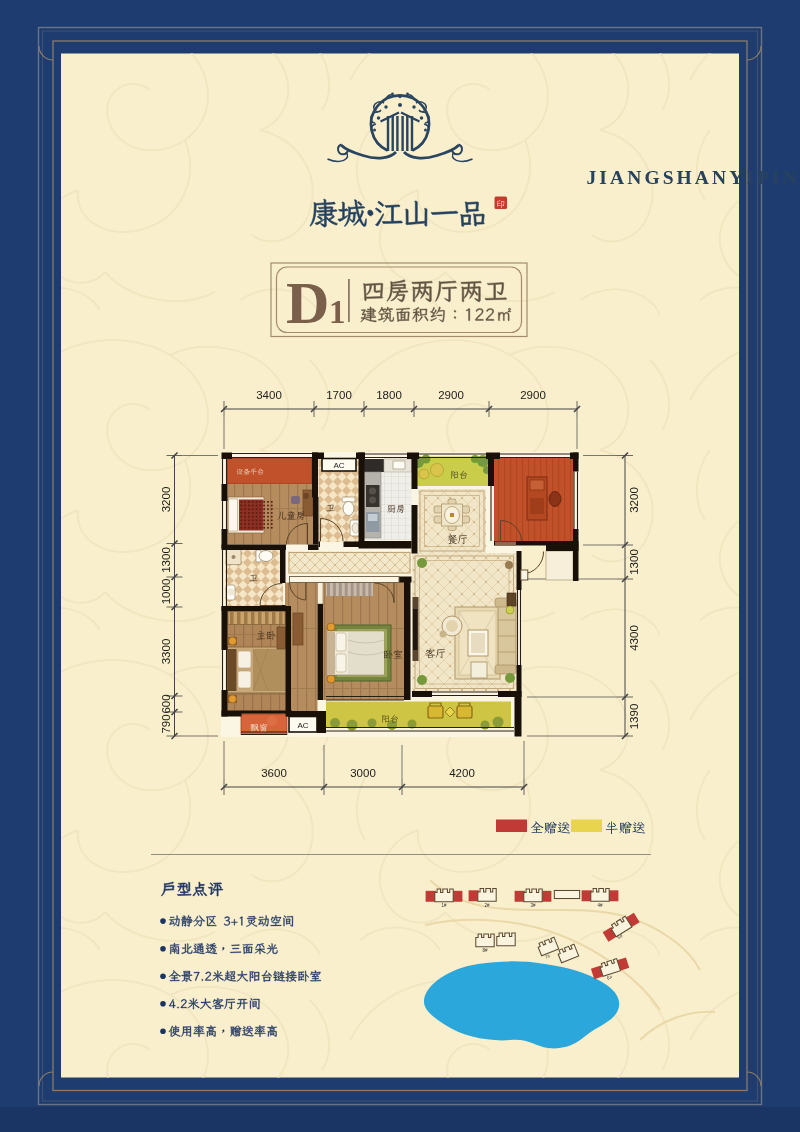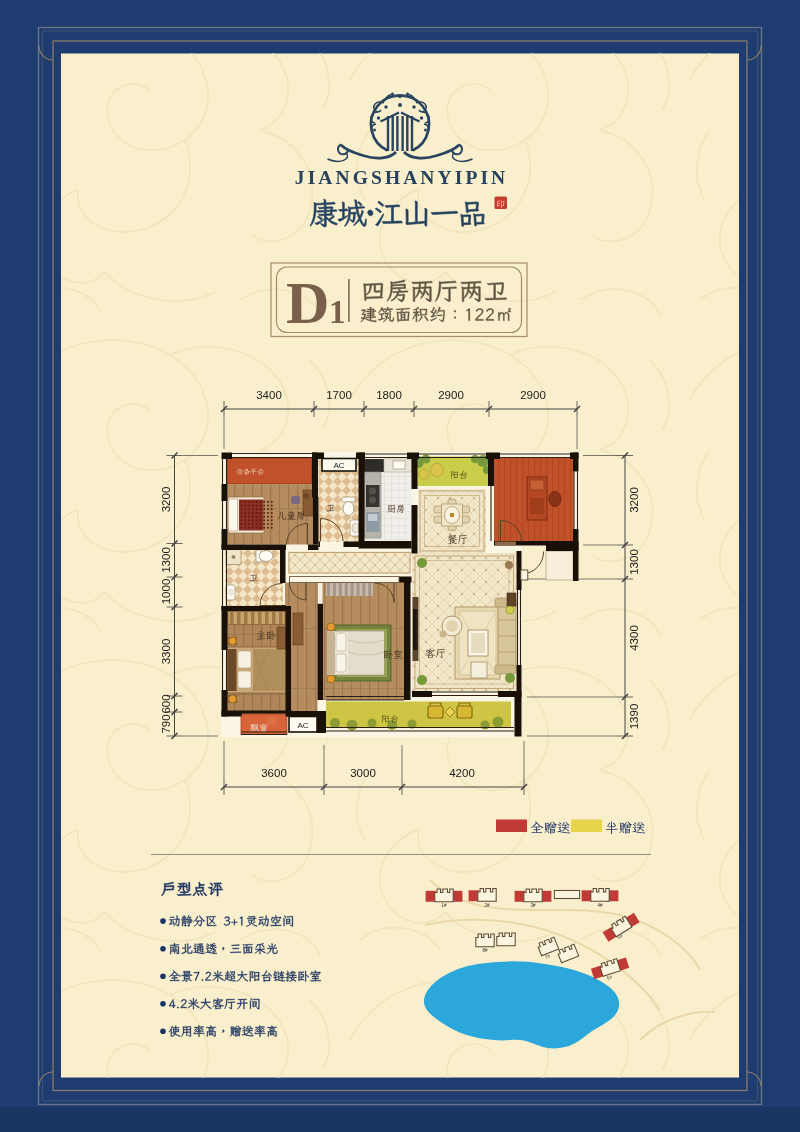--- a/index.html
+++ b/index.html
@@ -83,21 +83,21 @@
 
 <path d="M396 152 C390 158.5 377 160 363 155.5 C351 152 344 148 341 145" stroke-width="2.8"></path>
 <path d="M404 152 C410 158.5 423 160 437 155.5 C449 152 456 148 459 145" stroke-width="2.8"></path>
 <path d="M341.5 144.5 a5 5 0 1 0 6.5 5.5" stroke-width="2"></path>
 <path d="M458.5 144.5 a5 5 0 1 1 -6.5 5.5" stroke-width="2"></path>
 <path d="M346 152 C352 159.5 340 164.5 327.5 159" stroke-width="1.6"></path>
 <path d="M454 152 C448 159.5 460 164.5 472.5 159" stroke-width="1.6"></path>
 </g>
 </svg>
 
-<div class="abs" style="left:0;top:166.5px;width:800px;text-align:center;font-family:'Liberation Serif',serif;font-weight:bold;font-size:19.5px;letter-spacing:3.1px;color:#27425e;text-indent:3.1px;">JIANGSHANYIPIN</div>
+<div class="abs" style="left:0;top:166.5px;width:800px;text-align:right;font-family:'Liberation Serif',serif;font-weight:bold;font-size:19.5px;letter-spacing:3.1px;color:#27425e;text-indent:3.1px;">JIANGSHANYIPIN</div>
 
 <svg class="abs" style="left:280px;top:190px" width="240" height="45" viewBox="280 190 240 45">
 <path transform="translate(309,224)" d="M14.7 -3.9Q15.3 -4.4 15.3 -4.8Q15.3 -5.0 15.1 -5.0Q14.8 -5.0 14.3 -4.6Q13.0 -3.8 11.5 -3.0Q10.0 -2.2 8.7 -1.7Q7.3 -1.2 6.4 -1.1Q6.0 -1.0 6.0 -0.8Q6.0 -0.5 6.4 -0.2Q6.7 0.1 7.2 0.4Q7.6 0.7 7.9 0.7Q8.2 0.7 9.9 -0.3Q11.6 -1.3 14.7 -3.9ZM12.3 -4.2Q12.8 -4.2 13.0 -4.6Q13.3 -5.1 13.3 -5.2Q13.3 -5.5 12.7 -6.0Q12.1 -6.4 11.3 -6.9Q10.5 -7.3 9.9 -7.6Q9.3 -7.9 9.2 -7.9Q9.0 -7.9 8.7 -7.6Q8.5 -7.3 8.5 -7.1Q8.5 -6.8 8.8 -6.6Q9.7 -6.1 10.4 -5.5Q11.1 -5.0 11.8 -4.3Q12.1 -4.2 12.3 -4.2ZM21.5 -12.4 21.3 -10.3 17.3 -10.1V-12.2ZM21.9 -15.8 21.7 -13.9 17.3 -13.7V-15.5ZM15.5 -8.4 15.5 0.7Q14.5 0.4 13.5 0.0Q12.6 -0.3 12.0 -0.6Q11.6 -0.8 11.4 -0.8Q11.2 -0.8 11.2 -0.6Q11.2 -0.4 11.7 0.1Q12.2 0.7 13.0 1.4Q13.8 2.0 14.6 2.5Q15.4 3.0 15.9 3.0Q16.3 3.0 16.9 2.5Q17.4 2.0 17.4 1.1Q17.4 0.8 17.4 0.4Q17.3 0.0 17.3 -0.4V-5.5Q19.0 -3.6 20.7 -2.3Q22.5 -1.0 23.9 -0.3Q25.4 0.4 26.3 0.8L27.2 1.1Q27.4 1.1 27.7 0.9Q28.0 0.6 28.2 0.3Q28.5 -0.1 28.5 -0.2Q28.5 -0.5 28.1 -0.6Q26.2 -1.3 24.4 -2.1Q22.7 -2.9 21.0 -4.1Q22.3 -4.8 23.2 -5.4Q24.1 -6.0 25.1 -6.7Q25.1 -6.8 25.2 -6.9Q25.3 -7.0 25.3 -7.1Q25.3 -7.3 25.1 -7.8Q24.9 -8.2 24.6 -8.5Q24.4 -8.9 24.1 -8.9Q24.0 -8.9 23.9 -8.5Q23.8 -8.1 22.8 -7.1Q21.8 -6.2 19.7 -5.1Q19.1 -5.6 18.5 -6.2Q17.9 -6.7 17.3 -7.3V-8.5L23.0 -8.7Q23.4 -8.8 23.6 -8.8Q23.9 -8.8 23.9 -9.1Q23.9 -9.2 23.7 -9.5Q23.5 -9.8 23.0 -10.3L23.3 -12.5L27.2 -12.7Q27.6 -12.8 27.8 -12.9Q28.1 -13.0 28.1 -13.2Q28.1 -13.4 27.8 -13.7Q27.6 -13.9 27.2 -14.2Q26.9 -14.4 26.6 -14.4Q26.4 -14.4 26.3 -14.3Q26.0 -14.2 25.7 -14.1Q25.3 -14.1 25.0 -14.1L23.5 -14.0L23.7 -15.5Q23.8 -15.7 23.9 -15.9Q24.0 -16.1 24.0 -16.3Q24.0 -16.6 23.7 -16.9Q23.3 -17.3 22.6 -17.3H22.3L17.3 -17.0V-18.1Q17.3 -18.4 17.1 -18.6Q16.9 -18.8 16.1 -19.0Q15.5 -19.2 15.2 -19.2Q14.9 -19.2 14.9 -19.1Q14.9 -18.9 15.1 -18.7Q15.3 -18.4 15.4 -17.9Q15.5 -17.5 15.5 -17.0V-16.9L11.2 -16.6Q11.1 -16.6 10.9 -16.6Q10.8 -16.6 10.7 -16.6Q10.1 -16.6 9.8 -16.7Q9.7 -16.8 9.6 -16.8Q9.5 -16.8 9.5 -16.8Q9.3 -16.8 9.3 -16.6Q9.3 -16.6 9.3 -16.5Q9.4 -16.5 9.4 -16.4Q9.8 -15.6 10.1 -15.3Q10.4 -15.1 10.8 -15.1Q11.1 -15.1 11.3 -15.1Q11.6 -15.1 11.8 -15.2L15.5 -15.4V-13.6L9.4 -13.3H9.0Q8.7 -13.3 8.4 -13.3Q8.0 -13.3 7.7 -13.4H7.6Q7.4 -13.4 7.4 -13.3Q7.4 -13.2 7.5 -12.9Q7.6 -12.5 8.0 -12.1Q8.3 -11.7 9.0 -11.7Q9.2 -11.7 9.5 -11.7Q9.7 -11.8 9.9 -11.8L15.5 -12.1V-10.0L11.4 -9.8Q11.2 -9.8 11.1 -9.8Q10.9 -9.8 10.7 -9.8Q10.3 -9.8 9.9 -9.8Q9.8 -9.9 9.7 -9.9Q9.5 -9.9 9.5 -9.7Q9.5 -9.6 9.5 -9.6Q9.5 -9.5 9.6 -9.4Q10.0 -8.5 10.4 -8.3Q10.7 -8.2 11.2 -8.2Q11.4 -8.2 11.6 -8.2Q11.8 -8.2 11.9 -8.2ZM7.2 -19.0 25.6 -20.0Q25.9 -20.1 26.1 -20.2Q26.3 -20.3 26.3 -20.5Q26.3 -20.8 26.0 -21.1Q25.7 -21.4 25.3 -21.7Q24.9 -21.9 24.8 -21.9Q24.6 -21.9 24.6 -21.9Q23.8 -21.5 23.1 -21.5L16.9 -21.1L16.9 -23.8Q16.9 -24.1 16.6 -24.3Q16.3 -24.5 16.0 -24.6Q15.6 -24.7 15.3 -24.7Q14.9 -24.8 14.9 -24.8Q14.5 -24.8 14.5 -24.6Q14.5 -24.4 14.7 -24.3Q15.1 -23.8 15.1 -23.2L15.1 -21.0L7.3 -20.6Q6.3 -21.1 5.8 -21.3Q5.3 -21.6 5.0 -21.6Q4.8 -21.6 4.8 -21.3Q4.8 -21.2 4.9 -21.0Q5.1 -20.3 5.2 -19.7Q5.2 -19.1 5.2 -18.5V-17.6Q5.2 -13.6 4.9 -10.3Q4.5 -7.0 3.6 -4.2Q2.8 -1.3 1.3 1.3Q1.1 1.8 1.1 2.0Q1.1 2.2 1.3 2.2Q1.5 2.2 1.8 1.9L2.0 1.7Q3.5 0.0 4.5 -2.1Q5.5 -4.1 6.0 -6.4Q6.6 -8.7 6.8 -10.9Q7.1 -13.2 7.1 -15.2Q7.2 -17.3 7.2 -19.0Z M33.6 -13.0V-6.1Q32.5 -5.6 31.8 -5.4Q31.1 -5.1 30.6 -5.0Q30.0 -4.9 29.4 -4.9H29.2Q29.0 -4.9 29.0 -4.7Q29.0 -4.6 29.1 -4.5Q29.4 -3.8 29.9 -3.3Q30.4 -2.7 30.8 -2.7Q31.1 -2.7 31.8 -3.1Q32.6 -3.4 33.5 -4.0Q34.4 -4.6 35.4 -5.3Q36.3 -5.9 37.1 -6.6Q37.9 -7.2 38.4 -7.7Q39.0 -8.2 39.0 -8.4Q39.0 -8.6 38.7 -8.6Q38.4 -8.6 37.9 -8.3Q37.2 -7.9 36.6 -7.6Q35.9 -7.3 35.3 -6.9L35.3 -13.1L38.4 -13.3Q38.6 -13.4 38.8 -13.5Q39.0 -13.6 39.0 -13.8Q39.0 -14.0 38.7 -14.4Q38.4 -14.7 38.0 -15.0Q37.6 -15.2 37.4 -15.2Q37.3 -15.2 37.2 -15.2Q36.9 -15.0 36.6 -15.0Q36.3 -14.9 36.0 -14.9L35.3 -14.8L35.4 -20.9Q35.4 -21.3 34.9 -21.5Q34.4 -21.8 33.9 -21.9Q33.4 -22.0 33.3 -22.0Q33.0 -22.0 33.0 -21.8Q33.0 -21.6 33.1 -21.3Q33.6 -20.7 33.6 -20.0V-14.7L31.6 -14.5Q31.4 -14.5 31.3 -14.5Q31.2 -14.5 31.1 -14.5Q30.8 -14.5 30.5 -14.5Q30.2 -14.6 29.9 -14.6Q29.9 -14.7 29.8 -14.7Q29.6 -14.7 29.6 -14.6Q29.6 -14.4 29.7 -14.4Q30.1 -13.2 30.7 -13.0Q31.2 -12.8 31.5 -12.8Q31.7 -12.8 31.8 -12.8Q32.0 -12.8 32.1 -12.8ZM51.9 -18.3Q52.2 -18.3 52.6 -18.7Q52.9 -19.1 52.9 -19.3Q52.9 -19.6 52.4 -20.2Q51.8 -20.7 51.2 -21.3Q50.5 -21.9 50.0 -22.3Q49.8 -22.4 49.6 -22.4Q49.3 -22.4 49.1 -22.2Q48.8 -22.0 48.7 -21.8Q48.6 -21.5 48.6 -21.5Q48.6 -21.3 48.9 -21.1Q49.5 -20.6 50.1 -20.0Q50.8 -19.3 51.3 -18.7Q51.7 -18.3 51.9 -18.3ZM57.4 -4.3V-4.4Q57.4 -5.4 57.1 -5.4Q56.8 -5.4 56.5 -4.3Q56.3 -3.1 56.0 -1.9Q55.8 -0.8 55.5 0.2Q55.5 0.4 55.3 0.4Q55.2 0.4 55.1 0.3Q54.1 -0.5 53.3 -2.1Q52.5 -3.6 51.7 -5.5Q53.4 -8.4 54.5 -12.2Q54.5 -12.2 54.5 -12.4Q54.5 -12.7 54.2 -13.0Q53.9 -13.3 53.4 -13.6Q53.0 -13.8 52.8 -13.8Q52.7 -13.8 52.7 -13.6V-13.5Q52.7 -13.3 52.7 -13.1Q52.7 -13.0 52.7 -12.8Q52.7 -12.4 52.5 -11.6Q52.2 -10.7 51.8 -9.8Q51.5 -8.9 51.2 -8.2Q50.9 -7.6 50.9 -7.5Q50.5 -8.6 49.9 -10.7Q49.3 -12.7 48.7 -15.5L54.8 -15.9Q55.1 -16.0 55.4 -16.1Q55.7 -16.2 55.7 -16.4Q55.7 -16.6 55.4 -16.9Q55.1 -17.2 54.8 -17.4Q54.5 -17.6 54.3 -17.6Q54.1 -17.6 53.8 -17.6Q53.5 -17.5 53.3 -17.4Q53.0 -17.4 52.7 -17.4L48.4 -17.1Q48.2 -18.6 48.0 -20.1Q47.8 -21.7 47.7 -23.2Q47.7 -23.7 47.2 -23.9Q46.8 -24.1 46.3 -24.2Q45.8 -24.2 45.6 -24.2Q45.2 -24.2 45.2 -24.1Q45.2 -23.9 45.4 -23.8Q45.7 -23.5 45.8 -23.1Q45.9 -22.8 46.0 -22.5Q46.2 -20.1 46.4 -18.7Q46.7 -17.2 46.7 -17.0L41.5 -16.6Q40.7 -17.0 40.2 -17.1Q39.7 -17.3 39.5 -17.3Q39.2 -17.3 39.2 -17.0Q39.2 -16.9 39.2 -16.8Q39.3 -16.7 39.3 -16.6Q39.5 -16.1 39.6 -15.2Q39.7 -14.4 39.7 -13.1Q39.7 -9.5 39.2 -6.8Q38.7 -4.2 37.9 -2.2Q37.0 -0.2 35.9 1.3Q35.5 1.8 35.5 2.2Q35.5 2.4 35.7 2.4Q36.0 2.4 36.7 1.8Q37.3 1.2 38.2 0.0Q39.0 -1.2 39.8 -2.9Q40.6 -4.6 41.0 -6.8Q41.1 -7.6 41.2 -8.4Q41.3 -9.2 41.4 -9.9L44.5 -10.1Q44.4 -7.6 44.3 -6.2Q44.1 -4.7 43.9 -4.1Q43.7 -3.5 43.6 -3.5H43.5Q42.7 -3.9 41.9 -4.6Q41.5 -5.0 41.2 -5.0Q41.0 -5.0 41.0 -4.7Q41.0 -4.5 41.3 -4.0Q41.6 -3.4 42.1 -2.9Q42.6 -2.4 43.1 -2.0Q43.6 -1.6 43.9 -1.6Q44.8 -1.6 45.3 -2.7Q45.8 -3.8 46.0 -5.7Q46.2 -7.7 46.3 -10.2L47.1 -10.3Q47.3 -10.3 47.5 -10.4Q47.7 -10.5 47.7 -10.7Q47.7 -10.8 47.5 -11.1Q47.3 -11.5 46.9 -11.7Q46.6 -12.0 46.2 -12.0Q46.0 -12.0 46.0 -12.0Q45.6 -11.8 45.3 -11.8Q45.0 -11.7 44.7 -11.7L41.4 -11.4Q41.5 -12.0 41.5 -12.5Q41.5 -13.0 41.5 -13.5V-15.1L47.0 -15.4Q47.1 -14.6 47.5 -13.1Q47.8 -11.5 48.4 -9.6Q48.9 -7.6 49.8 -5.5Q48.8 -3.9 47.7 -2.5Q46.6 -1.1 45.1 0.4Q44.6 0.9 44.6 1.2Q44.6 1.4 44.9 1.4Q45.2 1.4 46.1 0.8Q47.0 0.1 48.2 -1.0Q49.4 -2.2 50.5 -3.8Q50.6 -3.5 50.9 -2.8Q51.2 -2.2 51.7 -1.4Q52.1 -0.5 52.7 0.3Q53.3 1.1 53.9 1.7Q54.5 2.3 55.0 2.4Q55.4 2.5 55.6 2.5Q55.9 2.5 56.2 2.3Q56.5 2.1 56.8 1.5Q57.0 0.8 57.2 -0.6Q57.3 -1.9 57.4 -4.3Z M63.3 -8.9Q62.7 -8.2 61.8 -8.2Q60.9 -8.2 60.2 -8.7Q59.5 -9.2 59.1 -10.0Q58.7 -10.7 58.7 -11.6Q58.7 -12.5 59.3 -13.2Q60.0 -13.9 60.9 -13.9Q61.8 -13.9 62.5 -13.5Q63.1 -13.0 63.5 -12.2Q64.0 -11.5 64.0 -10.5Q64.0 -9.5 63.3 -8.9Z M68.5 1.8H68.6Q69.0 1.8 69.2 1.4Q69.5 1.0 69.8 0.4Q70.9 -1.4 71.7 -3.1Q72.6 -4.8 73.3 -6.3Q74.0 -7.8 74.4 -8.8Q74.7 -9.8 74.7 -10.0Q74.7 -10.3 74.5 -10.3Q74.2 -10.3 73.8 -9.7Q72.6 -7.6 71.1 -5.2Q69.5 -2.8 67.9 -0.5Q67.4 0.2 66.8 0.4Q66.5 0.5 66.5 0.7Q66.5 0.9 67.0 1.3Q67.5 1.6 68.5 1.8ZM71.3 -11.2Q71.6 -11.2 72.0 -11.7Q72.3 -12.2 72.3 -12.4Q72.3 -12.6 71.8 -13.0Q71.4 -13.4 70.7 -13.9Q70.0 -14.5 69.3 -14.9Q68.5 -15.4 68.0 -15.7Q67.5 -16.1 67.3 -16.1Q67.1 -16.1 66.8 -15.7Q66.5 -15.3 66.5 -15.0Q66.5 -14.7 67.0 -14.4Q67.9 -13.9 68.9 -13.1Q69.9 -12.3 70.7 -11.5Q71.1 -11.2 71.3 -11.2ZM75.9 -0.6 92.8 -1.1Q93.1 -1.1 93.3 -1.2Q93.5 -1.3 93.5 -1.5Q93.5 -1.7 93.2 -2.1Q92.9 -2.5 92.5 -2.8Q92.1 -3.1 91.9 -3.1Q91.8 -3.1 91.5 -3.0Q91.2 -2.9 90.9 -2.9Q90.5 -2.9 90.1 -2.9L84.4 -2.7L84.5 -17.0L90.3 -17.4Q90.6 -17.4 90.8 -17.5Q91.0 -17.6 91.0 -17.8Q91.0 -18.1 90.7 -18.4Q90.4 -18.8 90.0 -19.1Q89.6 -19.3 89.4 -19.3Q89.2 -19.3 89.0 -19.3Q88.7 -19.1 88.3 -19.1Q88.0 -19.0 87.6 -19.0L77.9 -18.4H77.5Q76.9 -18.4 76.3 -18.5Q76.3 -18.5 76.3 -18.5Q76.3 -18.5 76.2 -18.5Q76.0 -18.5 76.0 -18.3Q76.0 -18.3 76.0 -18.3Q76.0 -18.3 76.0 -18.2Q76.3 -17.5 77.0 -16.8Q77.1 -16.6 77.6 -16.6Q77.8 -16.6 78.0 -16.6Q78.2 -16.6 78.5 -16.7L82.5 -16.9L82.4 -2.6L75.2 -2.4Q74.9 -2.4 74.4 -2.4Q74.0 -2.5 73.5 -2.5H73.4Q73.2 -2.5 73.2 -2.4Q73.2 -2.3 73.4 -1.9Q73.6 -1.6 73.8 -1.2Q74.1 -0.9 74.2 -0.7Q74.4 -0.5 75.0 -0.5Q75.2 -0.5 75.4 -0.6Q75.6 -0.6 75.9 -0.6ZM74.3 -18.1Q74.7 -18.6 74.7 -18.8Q74.7 -19.1 74.2 -19.5Q73.9 -19.8 73.3 -20.3Q72.6 -20.8 71.9 -21.4Q71.1 -22.0 70.5 -22.4Q70.0 -22.7 69.7 -22.7Q69.5 -22.7 69.3 -22.5Q69.1 -22.3 69.0 -22.0Q68.9 -21.8 68.9 -21.7Q68.9 -21.5 69.3 -21.1Q70.2 -20.5 71.2 -19.6Q72.2 -18.8 73.0 -18.0Q73.4 -17.6 73.6 -17.6Q74.0 -17.6 74.3 -18.1Z M99.8 0.5 115.9 -0.9Q115.9 -0.5 115.8 0.0Q115.7 0.5 115.7 0.6Q115.7 0.7 115.7 0.9Q115.7 1.3 116.0 1.6Q116.3 1.9 116.8 2.1Q117.2 2.2 117.4 2.2Q117.8 2.2 117.8 1.5L118.0 -14.4Q118.0 -14.9 117.7 -15.1Q117.4 -15.3 116.7 -15.5Q116.4 -15.7 116.2 -15.7Q116.0 -15.7 115.8 -15.7Q115.5 -15.7 115.5 -15.5Q115.5 -15.4 115.6 -15.2Q115.9 -14.9 115.9 -14.4Q116.0 -14.0 116.0 -13.5L115.9 -2.7L108.3 -2.1V-21.9Q108.3 -22.3 108.0 -22.5Q107.7 -22.7 107.2 -22.8Q106.8 -22.9 106.4 -23.0L106.1 -23.0Q105.7 -23.0 105.7 -22.8Q105.7 -22.7 105.8 -22.5Q106.1 -22.2 106.2 -21.7Q106.3 -21.3 106.3 -21.0L106.4 -1.9L99.2 -1.3L99.1 -13.7Q99.1 -14.2 98.8 -14.4Q98.6 -14.6 98.0 -14.8Q97.3 -15.0 96.9 -15.0Q96.5 -15.0 96.5 -14.8Q96.5 -14.7 96.7 -14.5Q96.9 -14.2 97.0 -13.7Q97.0 -13.2 97.0 -12.8L97.2 -2.5Q97.2 -2.1 97.2 -1.8Q97.1 -1.4 97.0 -0.9Q96.9 -0.7 96.9 -0.5Q96.9 0.1 97.4 0.4Q97.9 0.7 98.3 0.7Q98.5 0.7 98.9 0.6Q99.2 0.5 99.8 0.5Z M124.9 -9.6 148.1 -10.8Q148.4 -10.8 148.6 -10.9Q148.8 -11.1 148.8 -11.3Q148.8 -11.6 148.5 -12.0Q148.1 -12.4 147.7 -12.6Q147.3 -12.9 147.1 -12.9Q146.9 -12.9 146.9 -12.9Q146.5 -12.8 146.2 -12.7Q145.9 -12.6 145.6 -12.6L124.3 -11.5Q124.2 -11.5 124.1 -11.5Q124.0 -11.5 123.8 -11.5Q123.2 -11.5 122.7 -11.6Q122.5 -11.7 122.4 -11.7Q122.3 -11.7 122.3 -11.5Q122.3 -11.4 122.4 -11.1Q122.5 -10.7 122.8 -10.3Q123.0 -10.0 123.2 -9.8Q123.5 -9.6 124.1 -9.6Q124.3 -9.6 124.5 -9.6Q124.7 -9.6 124.9 -9.6Z M159.8 -7.5 159.4 -1.2 154.5 -1.1 154.1 -7.2ZM173.2 -8.2 172.7 -1.7 167.2 -1.5 166.8 -7.9ZM154.6 0.7 161.0 0.4Q161.5 0.4 161.7 0.4Q162.0 0.3 162.0 0.1Q162.0 -0.3 161.2 -1.3L161.7 -7.5Q161.7 -7.6 161.8 -7.8Q161.9 -7.9 161.9 -8.1Q161.9 -8.5 161.5 -8.8Q161.0 -9.2 160.6 -9.2H160.3L154.1 -8.9Q152.3 -9.6 151.8 -9.6Q151.5 -9.6 151.5 -9.4Q151.5 -9.2 151.8 -8.7Q152.2 -7.9 152.2 -7.1L152.6 -0.8Q152.6 -0.6 152.7 -0.4Q152.7 -0.2 152.7 -0.0Q152.7 0.2 152.7 0.5Q152.6 0.8 152.6 1.1V1.2Q152.6 1.7 152.9 2.0Q153.2 2.2 153.6 2.3Q154.0 2.4 154.1 2.4Q154.7 2.4 154.7 1.8V1.7ZM167.3 0.2 174.4 -0.1Q174.8 -0.1 175.0 -0.2Q175.3 -0.2 175.3 -0.5Q175.3 -0.8 174.5 -1.8L175.2 -8.2Q175.2 -8.3 175.3 -8.5Q175.3 -8.6 175.3 -8.8Q175.3 -9.0 175.0 -9.4Q174.7 -9.9 174.0 -9.9H173.8L166.8 -9.5Q165.9 -9.9 165.3 -10.0Q164.8 -10.2 164.6 -10.2Q164.2 -10.2 164.2 -10.0Q164.2 -9.8 164.5 -9.4Q164.8 -8.7 164.9 -7.8L165.4 -1.1Q165.4 -0.9 165.5 -0.7Q165.5 -0.5 165.5 -0.4Q165.5 -0.1 165.5 0.2Q165.4 0.5 165.4 0.8V0.9Q165.4 1.4 165.7 1.6Q166.0 1.9 166.3 2.0Q166.7 2.1 166.8 2.1Q167.4 2.1 167.4 1.4V1.3ZM167.5 -20.3 167.0 -14.8 159.1 -14.3 158.6 -19.8ZM159.2 -12.6 168.8 -13.1Q169.2 -13.2 169.4 -13.2Q169.7 -13.3 169.7 -13.5Q169.7 -13.9 168.9 -14.9L169.5 -20.4Q169.5 -20.5 169.6 -20.7Q169.7 -20.8 169.7 -21.0Q169.7 -21.4 169.2 -21.8Q168.7 -22.1 168.2 -22.1H167.9L158.6 -21.5Q157.7 -21.8 157.2 -22.0Q156.6 -22.1 156.4 -22.1Q156.1 -22.1 156.1 -21.9Q156.1 -21.8 156.1 -21.7Q156.2 -21.5 156.3 -21.3Q156.6 -20.6 156.7 -19.6L157.2 -14.3Q157.2 -14.2 157.2 -14.0Q157.2 -13.9 157.2 -13.7Q157.2 -13.4 157.2 -13.1Q157.2 -12.8 157.2 -12.5V-12.4Q157.2 -11.8 157.7 -11.5Q158.2 -11.2 158.7 -11.2Q159.3 -11.2 159.3 -11.8V-11.9Z" fill="#23405e" stroke="#23405e" stroke-width="0.6"></path>
 </svg>
 
 <svg class="abs" style="left:494px;top:196px" width="15" height="15" viewBox="494 196 15 15">
 <rect x="494.5" y="196.5" width="12.5" height="12.5" rx="1.5" fill="#c23c2c"></rect>
 <path transform="translate(496.2,207.3)" d="M4.8 -5.6V-0.1Q4.8 0.0 4.8 0.2Q4.8 0.3 4.7 0.4Q4.7 0.5 4.7 0.5Q4.7 0.5 4.7 0.6Q4.7 0.7 4.8 0.8Q4.9 0.9 5.0 0.9Q5.1 0.9 5.2 0.9Q5.4 0.9 5.4 0.7L5.3 -5.7L7.5 -5.8Q7.5 -5.7 7.4 -5.4Q7.4 -5.1 7.4 -4.6Q7.4 -4.2 7.4 -3.7Q7.3 -3.3 7.3 -2.9Q7.3 -2.5 7.2 -2.2Q7.2 -2.0 7.2 -2.0Q7.1 -2.0 7.1 -2.0Q6.9 -2.1 6.6 -2.2Q6.4 -2.3 6.1 -2.5Q6.0 -2.6 5.9 -2.6Q5.8 -2.6 5.8 -2.5Q5.8 -2.5 5.9 -2.3Q6.0 -2.2 6.2 -2.0Q6.4 -1.8 6.6 -1.6Q6.8 -1.5 7.0 -1.4Q7.2 -1.3 7.3 -1.3Q7.4 -1.3 7.5 -1.3Q7.5 -1.4 7.6 -1.5Q7.8 -1.6 7.8 -1.9Q7.8 -2.2 7.8 -2.5Q7.9 -3.3 8.0 -4.2Q8.0 -5.0 8.0 -5.8Q8.0 -5.9 8.1 -5.9Q8.1 -6.0 8.1 -6.0Q8.1 -6.2 7.9 -6.3Q7.8 -6.4 7.7 -6.4Q7.7 -6.4 7.6 -6.4Q7.6 -6.4 7.6 -6.4L5.4 -6.2Q4.9 -6.4 4.7 -6.4Q4.6 -6.4 4.6 -6.4Q4.6 -6.3 4.7 -6.3Q4.7 -6.2 4.7 -6.2Q4.7 -6.1 4.8 -5.9Q4.8 -5.8 4.8 -5.6ZM1.8 -1.5 4.2 -1.7Q4.2 -1.7 4.3 -1.7Q4.4 -1.8 4.4 -1.8Q4.4 -1.9 4.3 -2.0Q4.2 -2.1 4.1 -2.2Q4.0 -2.3 3.9 -2.3Q3.8 -2.3 3.8 -2.3Q3.6 -2.2 3.3 -2.2L1.8 -2.1L1.8 -3.8L4.0 -3.9Q4.1 -3.9 4.1 -4.0Q4.2 -4.0 4.2 -4.1Q4.2 -4.1 4.1 -4.3Q4.0 -4.4 3.9 -4.4Q3.8 -4.5 3.7 -4.5Q3.6 -4.5 3.6 -4.5Q3.4 -4.4 3.1 -4.4L1.8 -4.3L1.7 -5.5Q2.3 -5.8 2.9 -6.1Q3.5 -6.4 4.1 -6.8Q4.2 -6.9 4.2 -6.9Q4.2 -7.0 4.1 -7.1Q4.0 -7.2 3.9 -7.3Q3.8 -7.5 3.7 -7.5Q3.6 -7.5 3.6 -7.4Q3.5 -7.2 3.3 -7.0Q3.1 -6.8 2.8 -6.7Q2.6 -6.5 2.2 -6.3Q1.9 -6.1 1.7 -6.0Q1.2 -6.2 1.1 -6.2Q1.1 -6.2 1.1 -6.1Q1.1 -6.1 1.1 -5.9Q1.1 -5.8 1.2 -5.7Q1.2 -5.6 1.2 -5.4L1.2 -1.6Q1.2 -1.4 1.2 -1.3Q1.2 -1.2 1.2 -1.0Q1.2 -1.0 1.2 -1.0Q1.2 -1.0 1.2 -1.0Q1.2 -0.8 1.3 -0.7Q1.4 -0.6 1.5 -0.6Q1.6 -0.6 1.7 -0.6Q1.8 -0.6 1.8 -0.7V-0.8Z" fill="#f6e8d8"></path>
 </svg>
 

